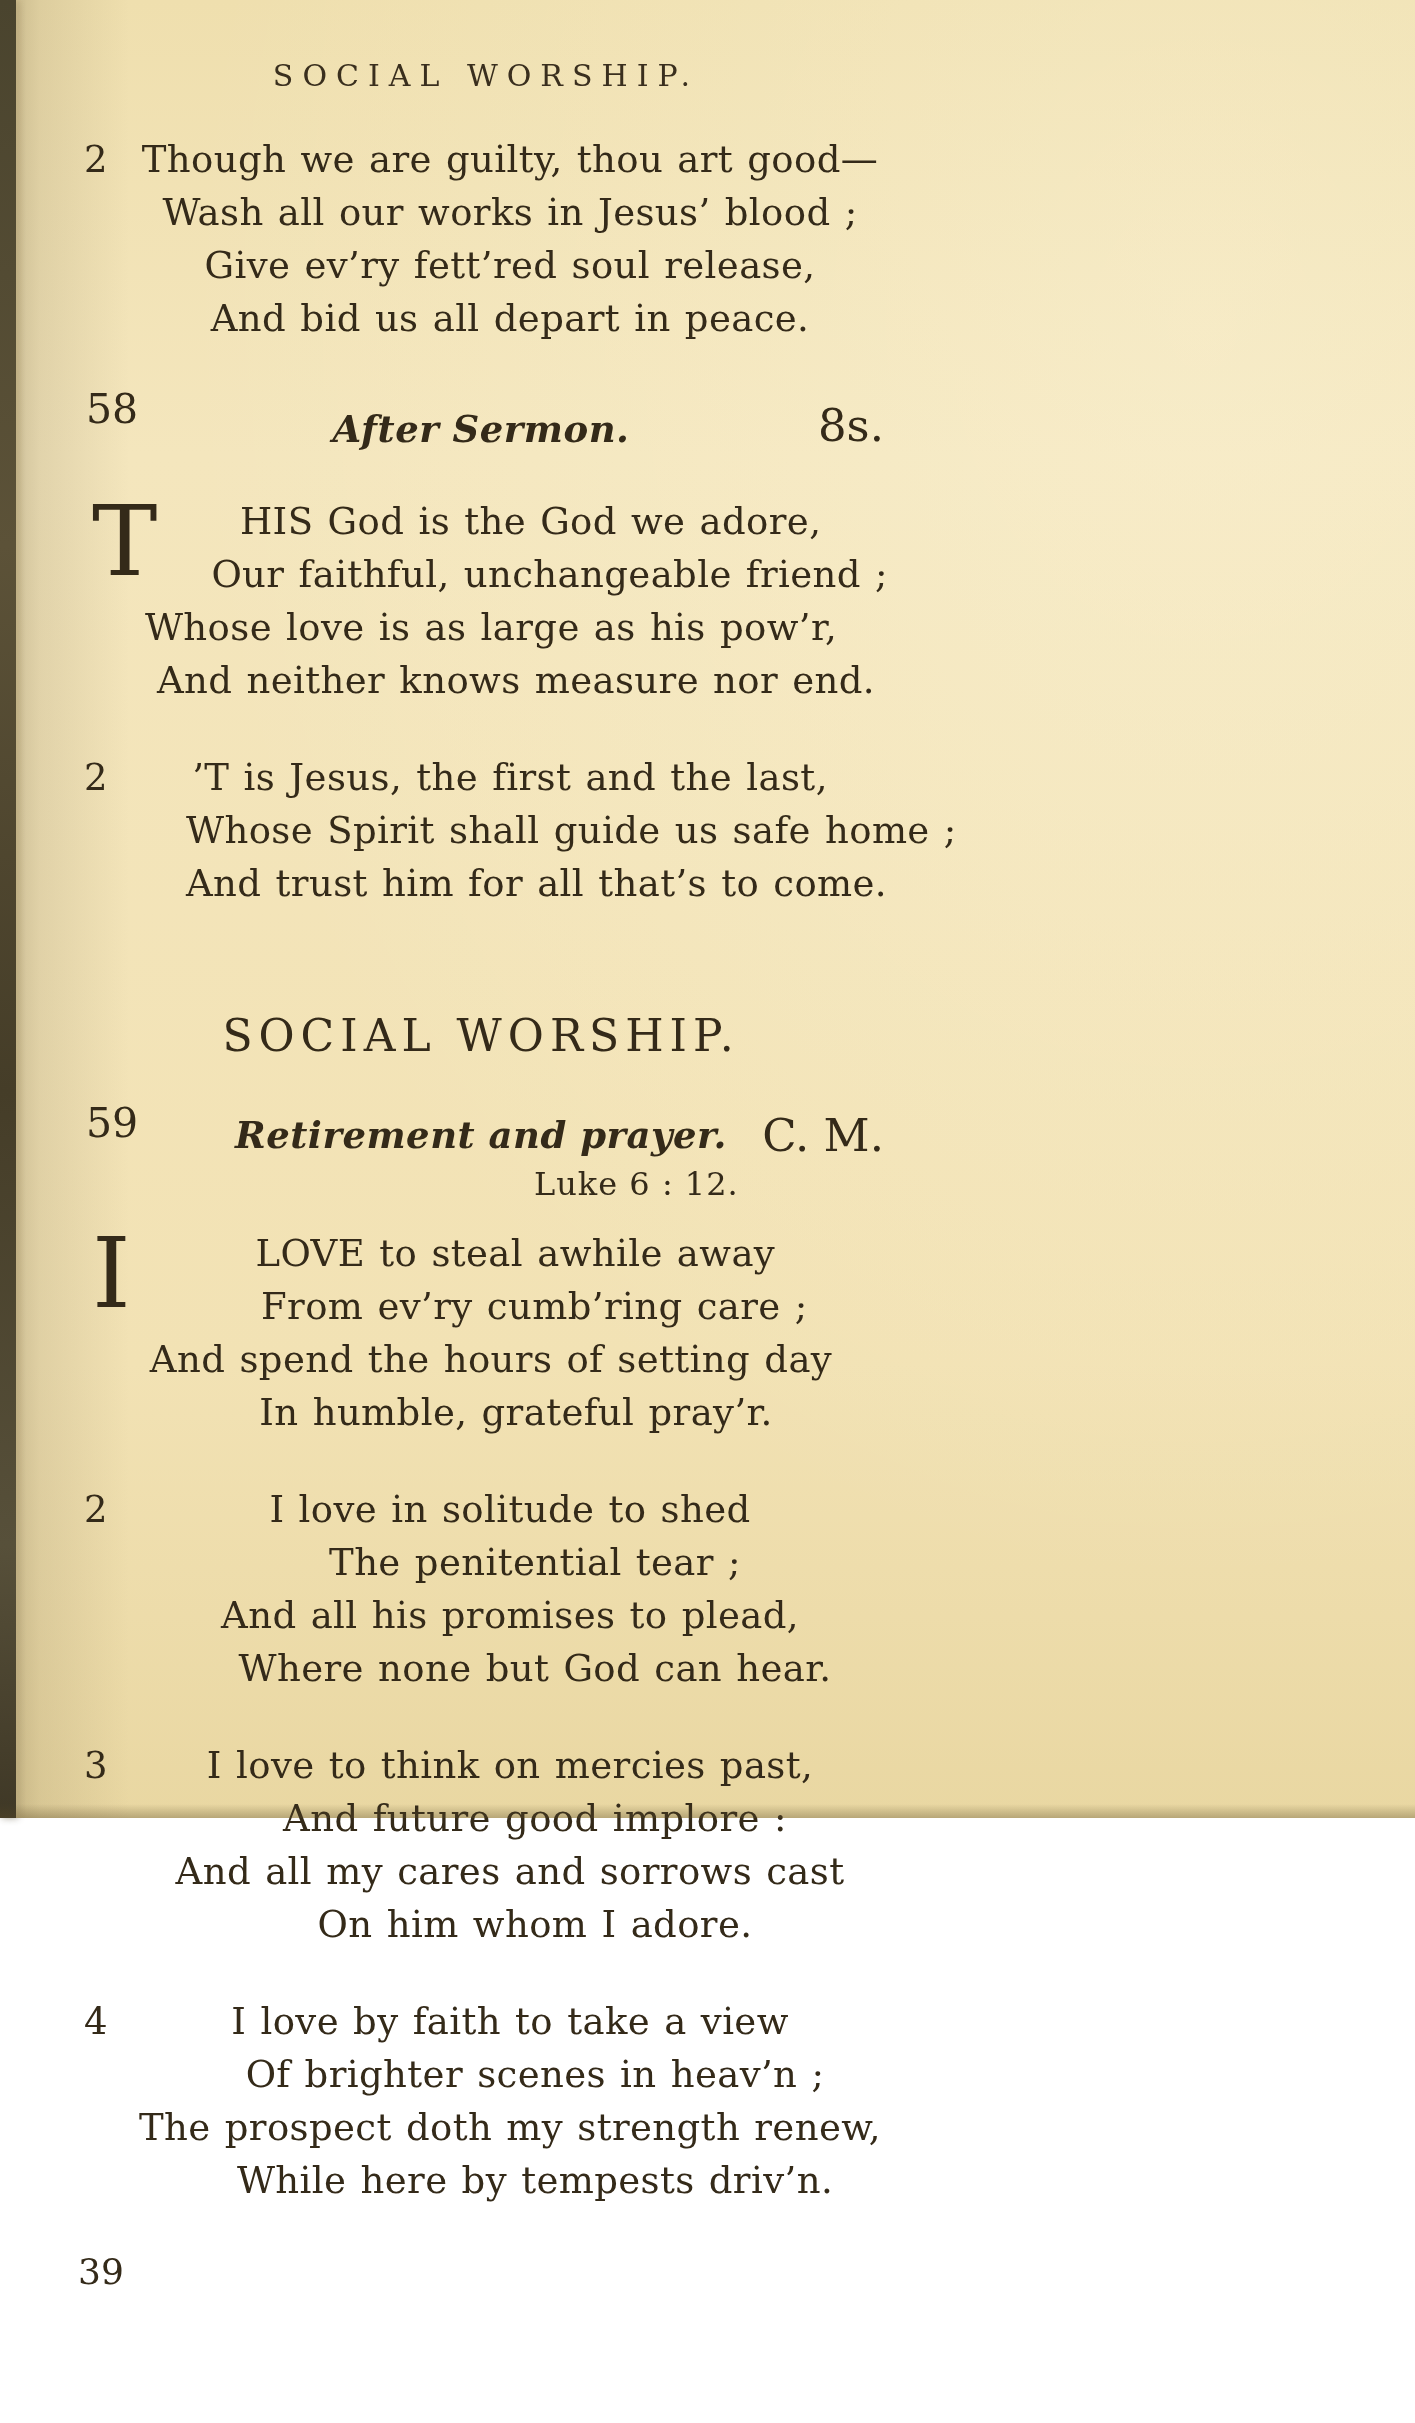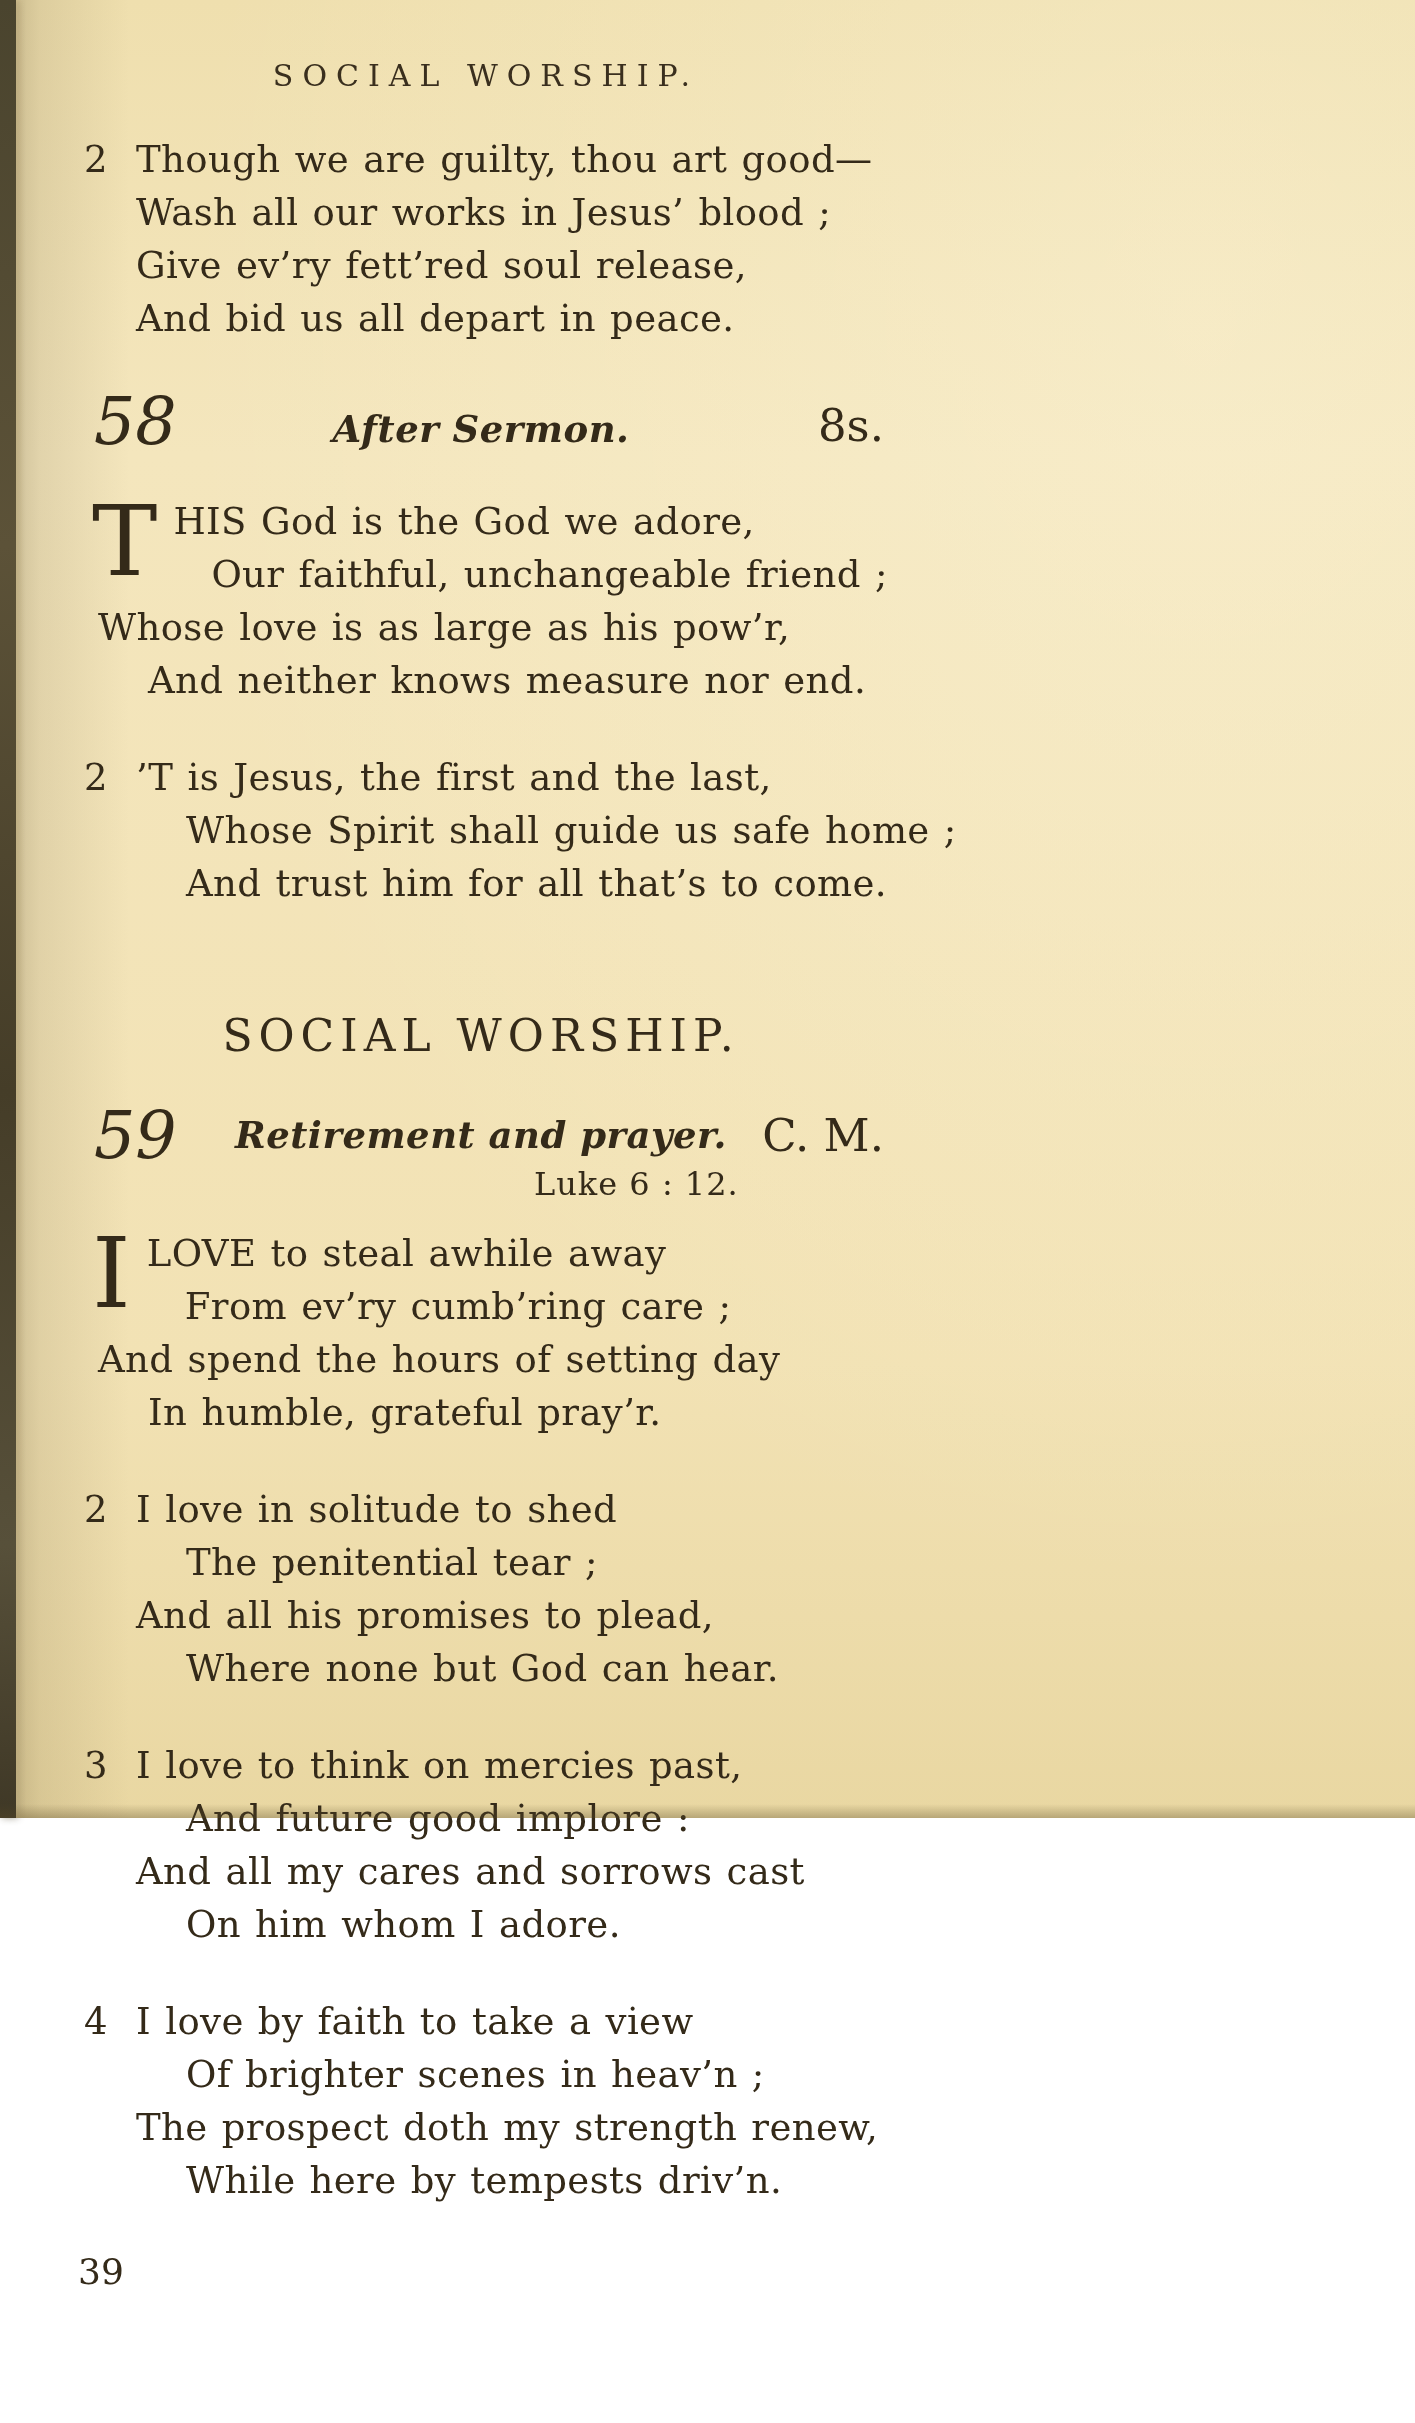--- a/index.html
+++ b/index.html
@@ -30,39 +30,39 @@
     content:""; position:absolute; left:16px; top:0; bottom:0; width:8px;
     background:linear-gradient(90deg, rgba(220,200,150,0.55), rgba(220,200,150,0));
   }
   .content { position:absolute; left:78px; top:58px; width:806px; }
 
   .running-header {
     text-align:center; font-size:30px; letter-spacing:9px;
     color:#3a2f1e; margin-bottom:40px; margin-left:10px;
   }
 
-  .line { font-size:37px; line-height:53px; white-space:nowrap; letter-spacing:0.4px; word-spacing:2px; }
+  .line { font-size:37px; line-height:53px; white-space:nowrap; letter-spacing:0.4px; word-spacing:2px;text-align:center; }
   .indent { padding-left:50px; }
 
   .stanza { position:relative; padding-left:58px; margin-bottom:44px; }
   .stanza .num { position:absolute; left:6px; top:0; font-size:37px; line-height:53px; }
   .stanza-a { margin-bottom:48px; }
   .stanza-a .line { padding-left:0; }
 
   .ds { padding-left:0; }
   .dc-row { display:flex; align-items:flex-start; margin-left:14px; }
   .dropcap { font-size:98px; line-height:88px; margin:2px 16px 0 0; flex:0 0 auto; }
   .dc-lines { flex:1 1 auto; }
   .dc-indent { padding-left:38px; }
   .ds > .line { margin-left:20px; }
 
   .hymn-header { position:relative; margin-bottom:16px; }
   .hh-58 { height:86px; }
   .hh-59 { height:112px; margin-bottom:8px; }
-  .hymn-number { position:absolute; left:16px; top:-4px; font-size:65px; line-height:1;font-style:italic; }
+  .hymn-number { position:absolute; left:8px; top:-4px; font-size:41px; line-height:1; }
   .hymn-title { text-align:center; font-style:italic; font-weight:700; font-size:37px; padding-top:14px; letter-spacing:0.5px; }
   .hh-59 .hymn-title { padding-top:6px; }
   .hymn-meter { position:absolute; right:0; top:6px; font-size:45px; }
   .hh-59 .hymn-meter { top:2px; }
   .hymn-ref { position:absolute; left:456px; top:58px; font-size:32px; letter-spacing:1px; }
 
   .section-heading {
     margin-top:100px; margin-bottom:46px; text-align:center;
     font-size:44px; letter-spacing:6px;
   }

